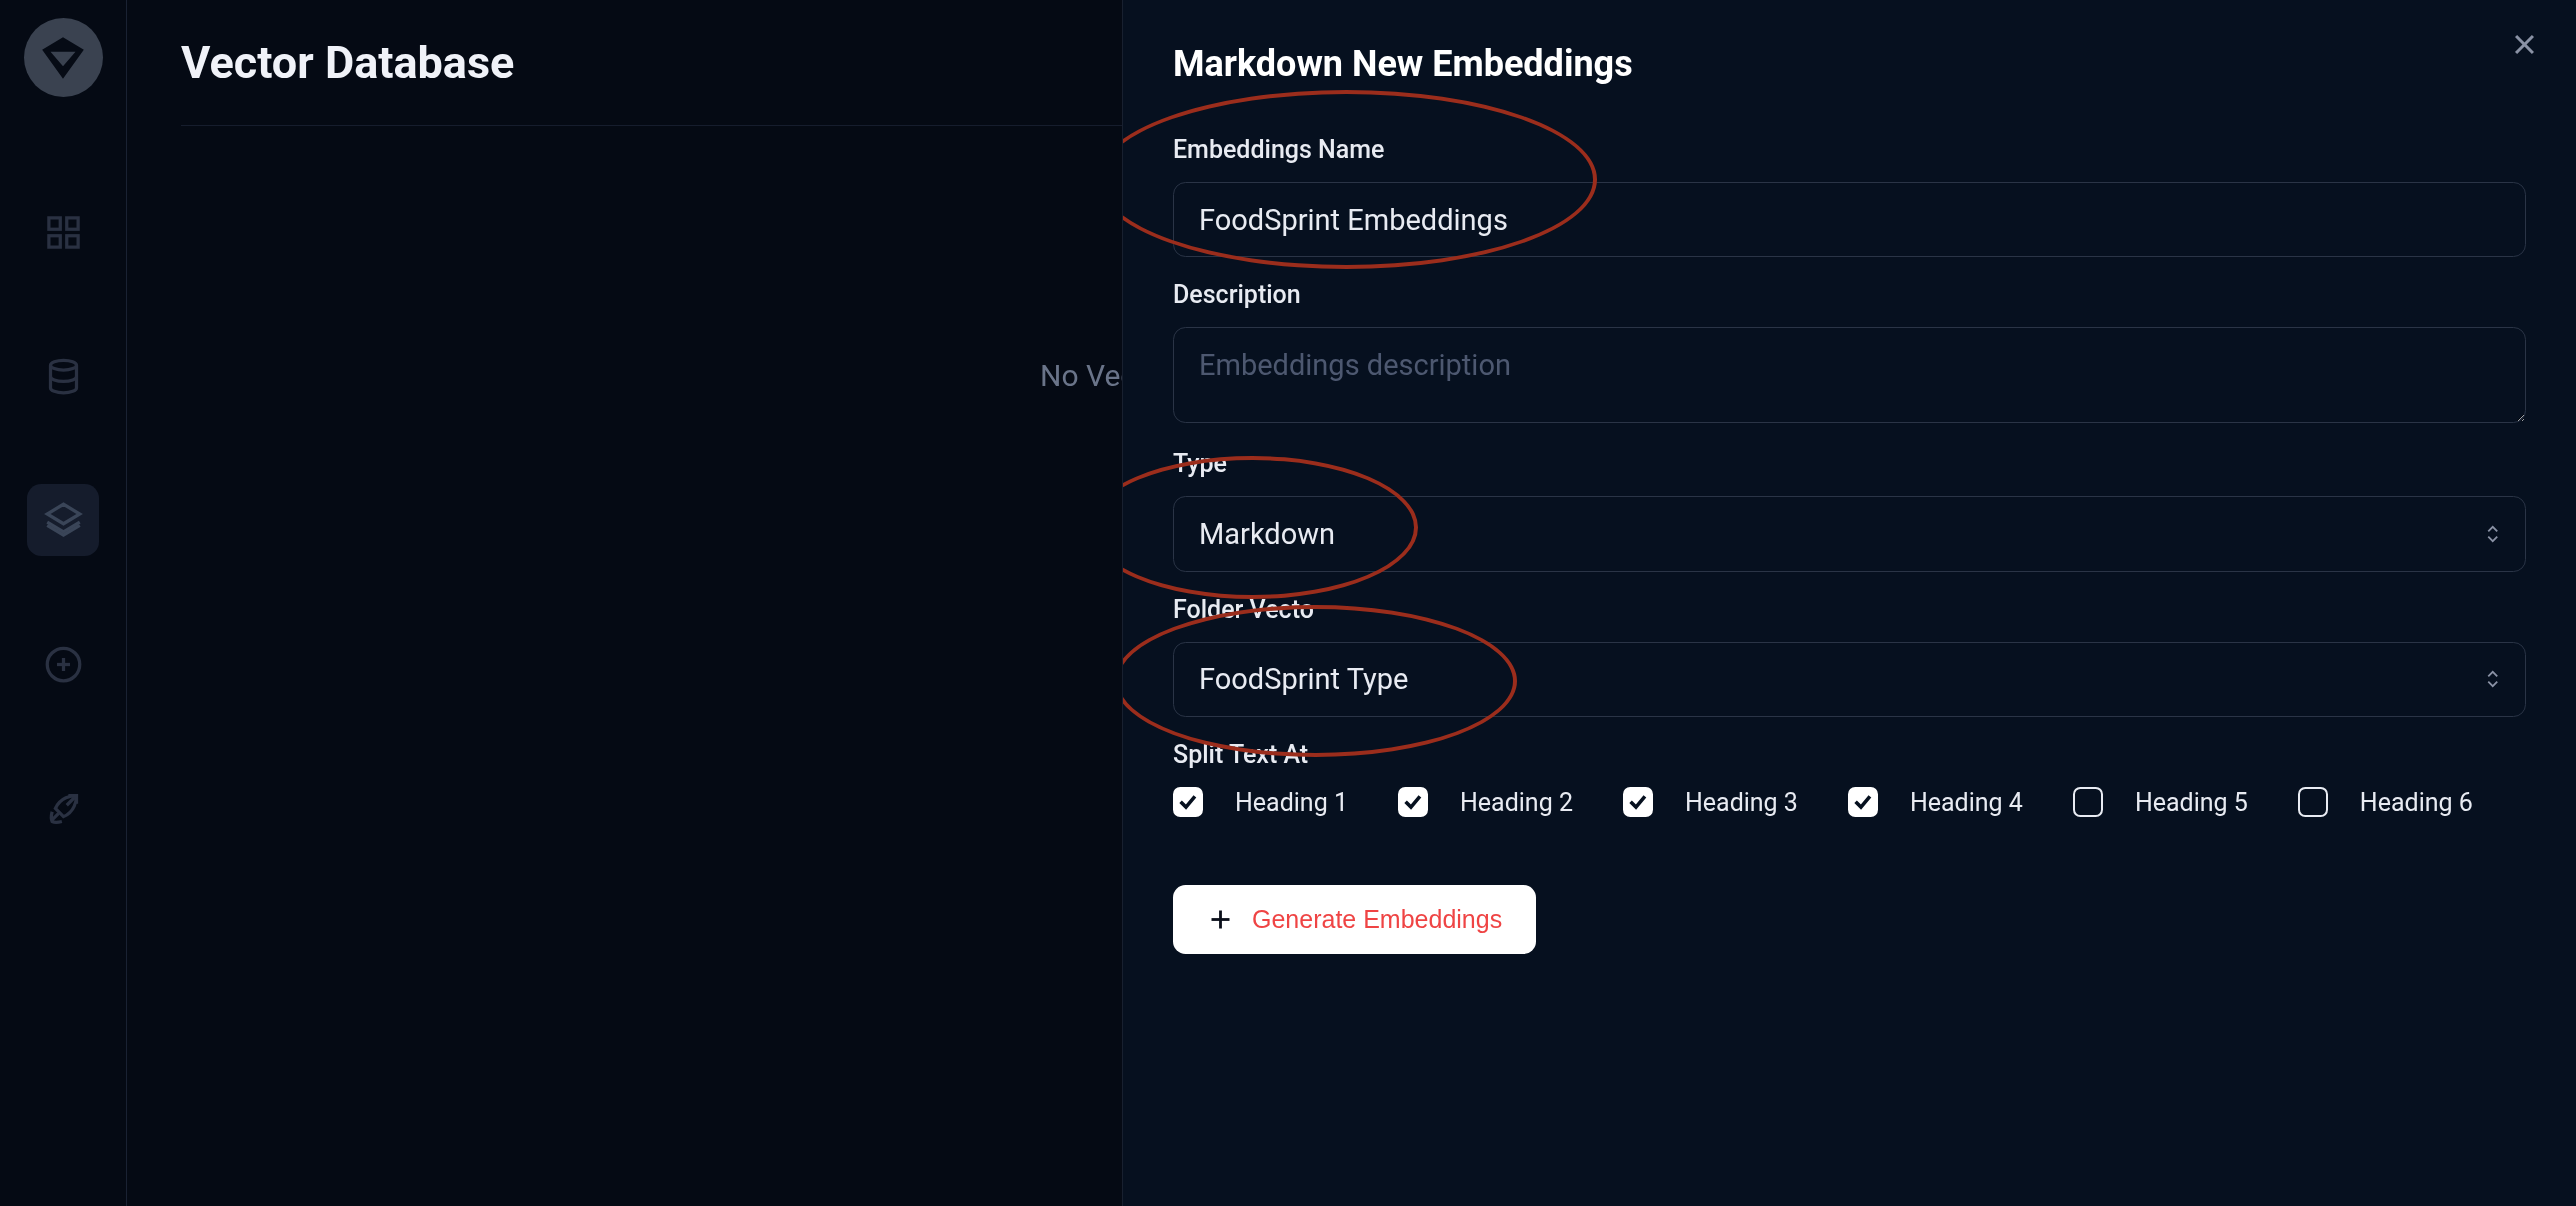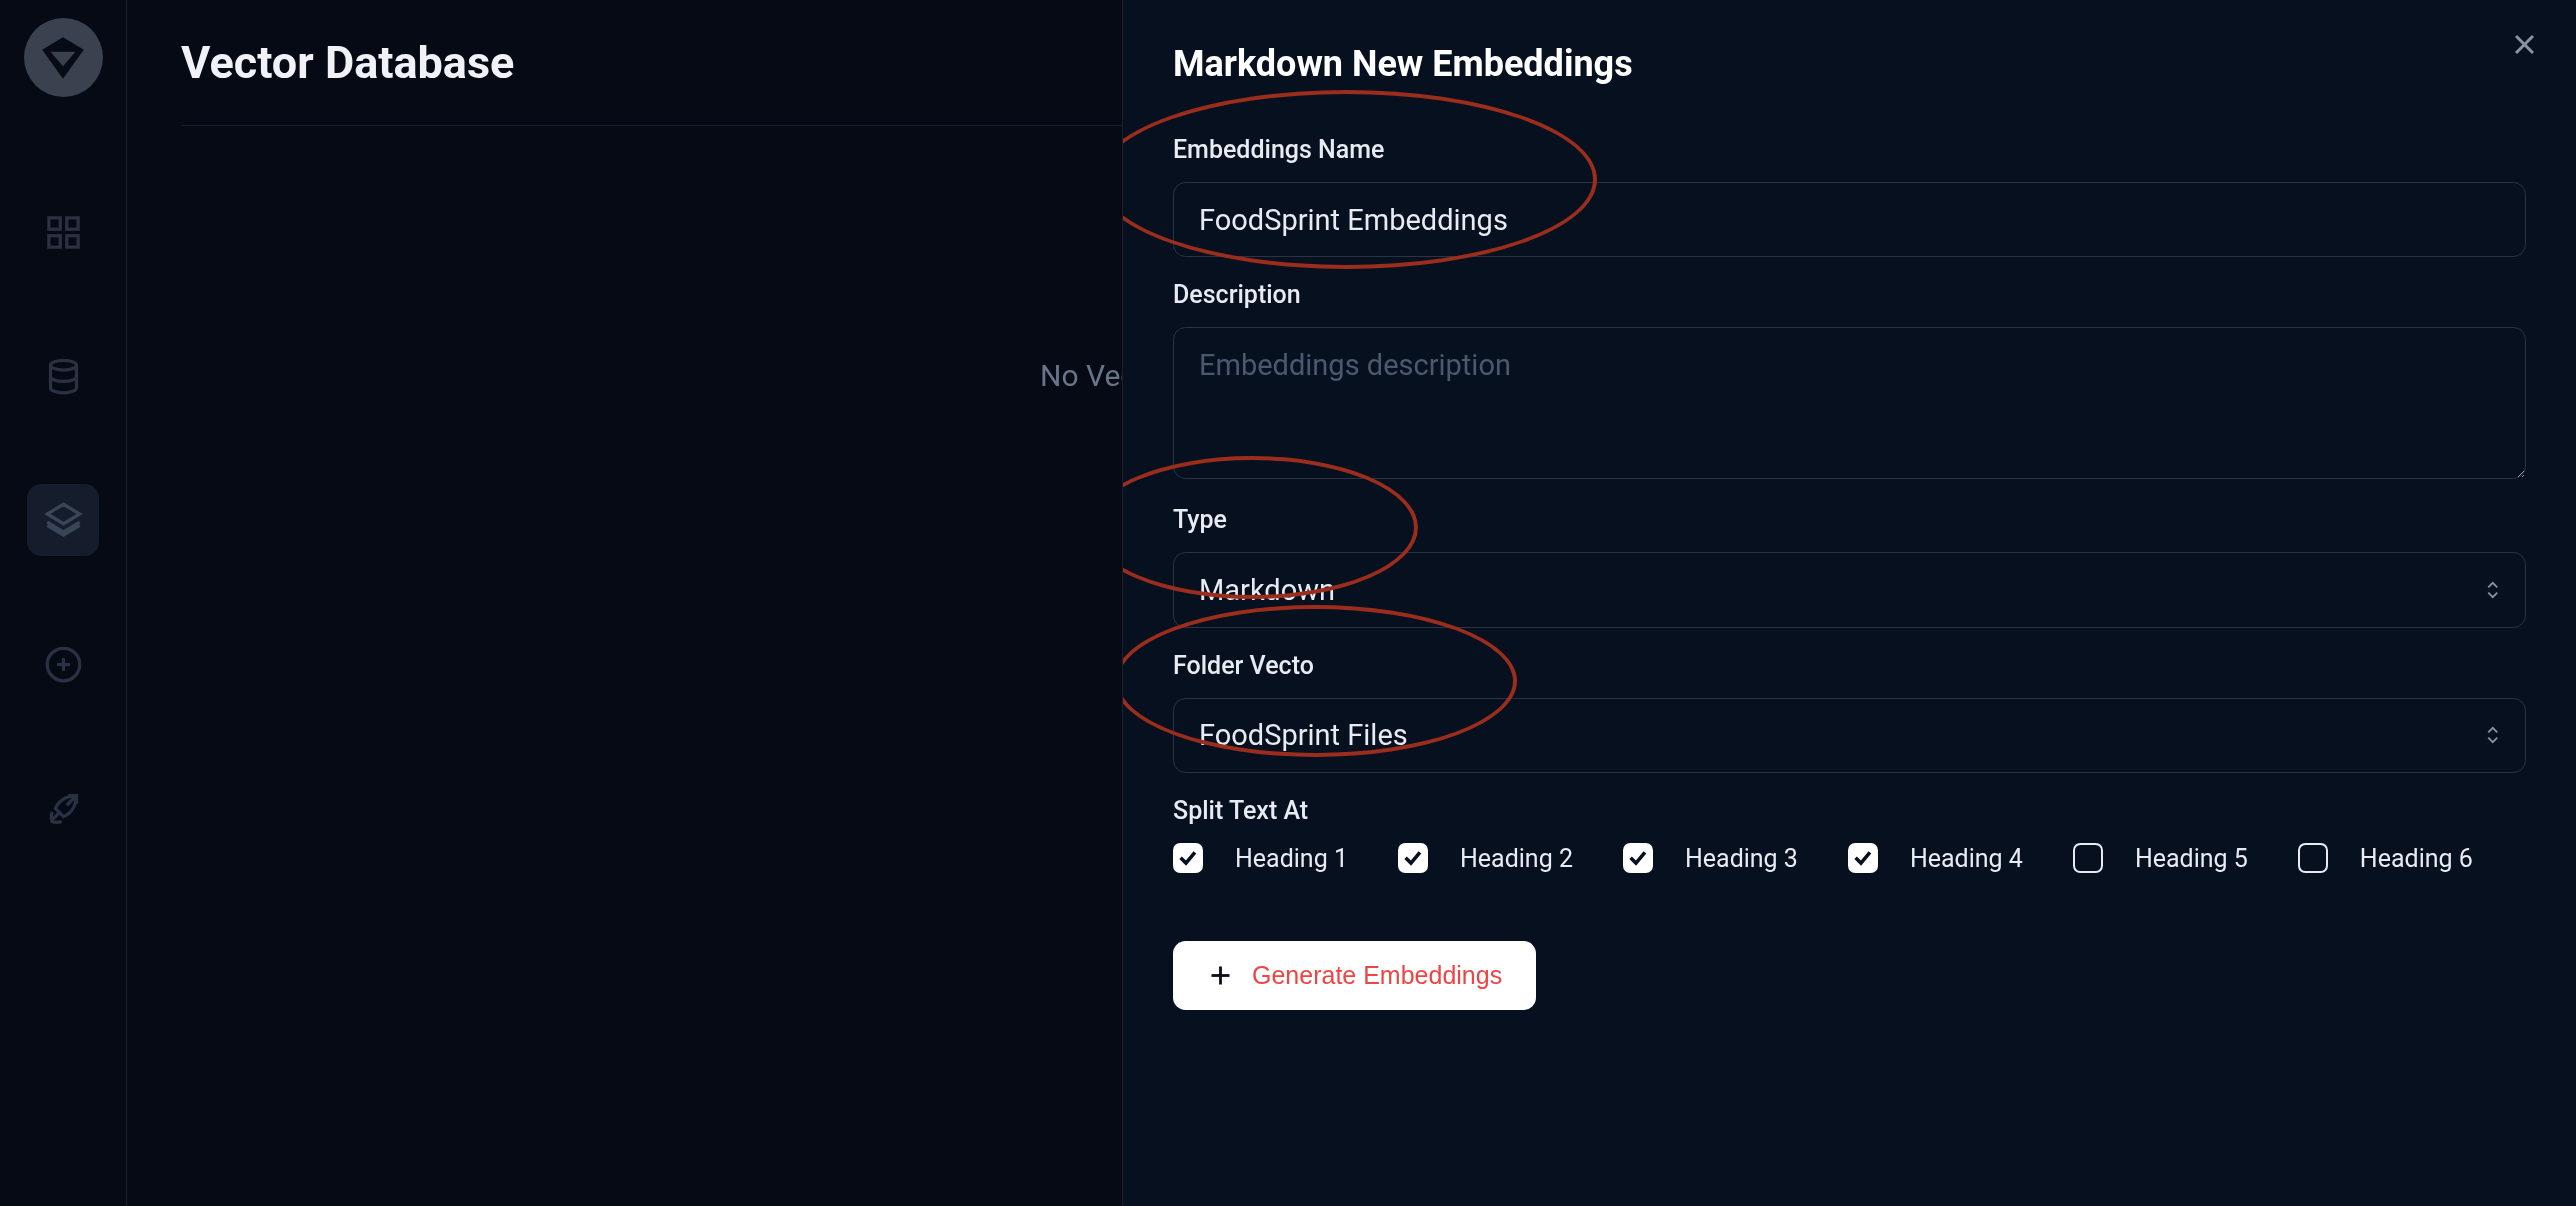--- a/index.html
+++ b/index.html
@@ -118,21 +118,21 @@
     width: 100%;
     background: #06101f;
     border: 1.8px solid #2a3446;
     border-radius: 12.5px;
     padding: 19.7px 25px;
     font-size: 29px;
     color: #e8ebf2;
     font-family: inherit;
   }
   .text-input::placeholder, .textarea::placeholder { color: #4d5870; }
-  .textarea { height: 152px; resize: both; }
+  .textarea { height: 96px; resize: both; }
   .select-wrap { position: relative; }
   .select {
     appearance: none;
     padding-right: 54px;
     cursor: pointer;
   }
   .select-chevrons {
     position: absolute;
     right: 23px;
     top: 50%;
@@ -277,21 +277,21 @@
             <polyline points="7 9 12 4 17 9"></polyline>
             <polyline points="7 15 12 20 17 15"></polyline>
           </svg>
       </div>
     </div>
   </div>
 
   <div class="field">
     <label class="field-label">Folder Vecto</label>
     <div class="select-wrap">
-      <div class="select">FoodSprint Files</div>
+      <div class="select">FoodSprint Type</div>
       <div class="select-chevrons">
         <svg viewBox="0 0 24 24">
             <polyline points="7 9 12 4 17 9"></polyline>
             <polyline points="7 15 12 20 17 15"></polyline>
           </svg>
       </div>
     </div>
   </div>
 
   <div class="field">

